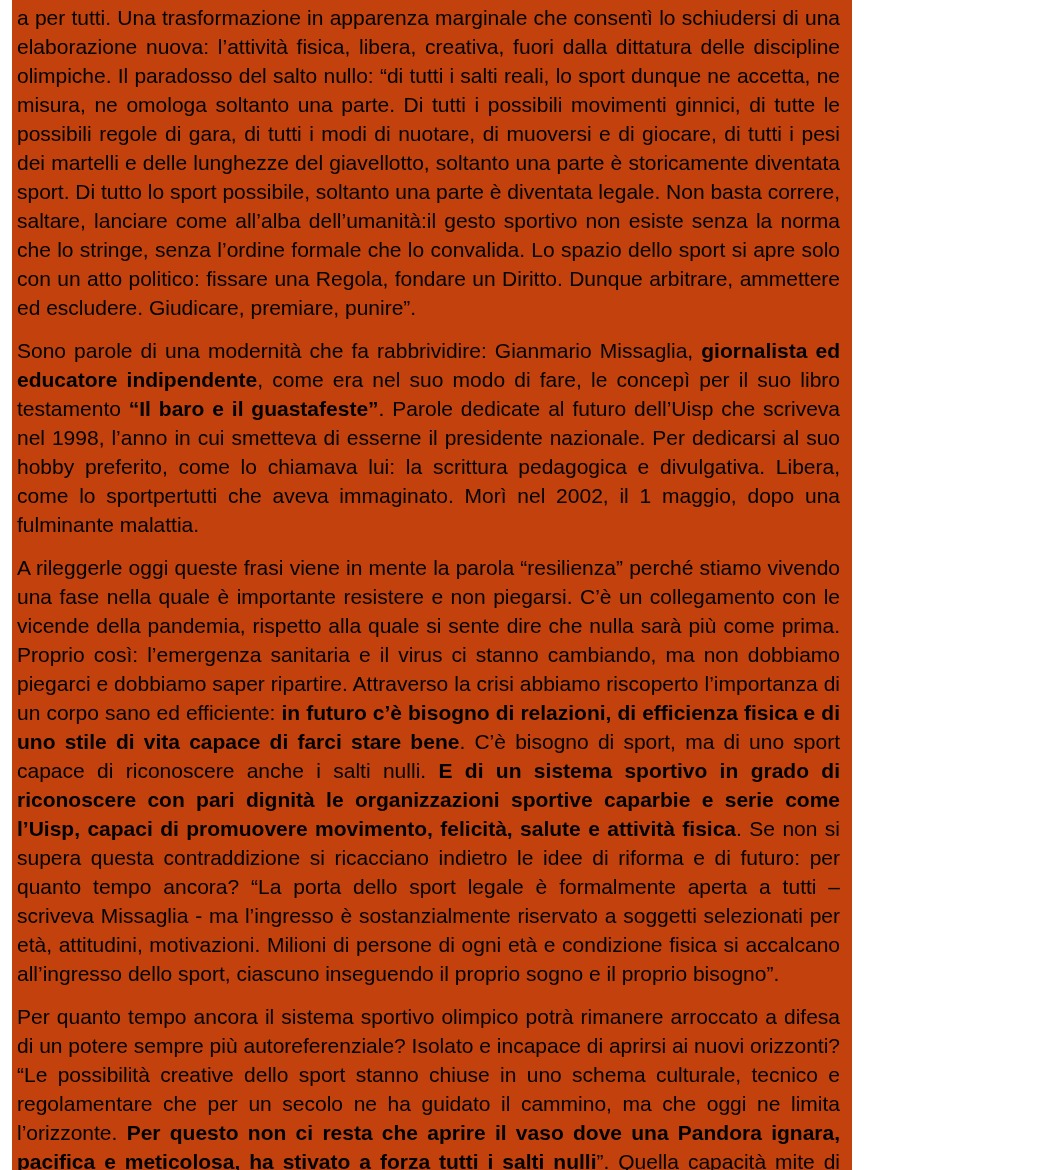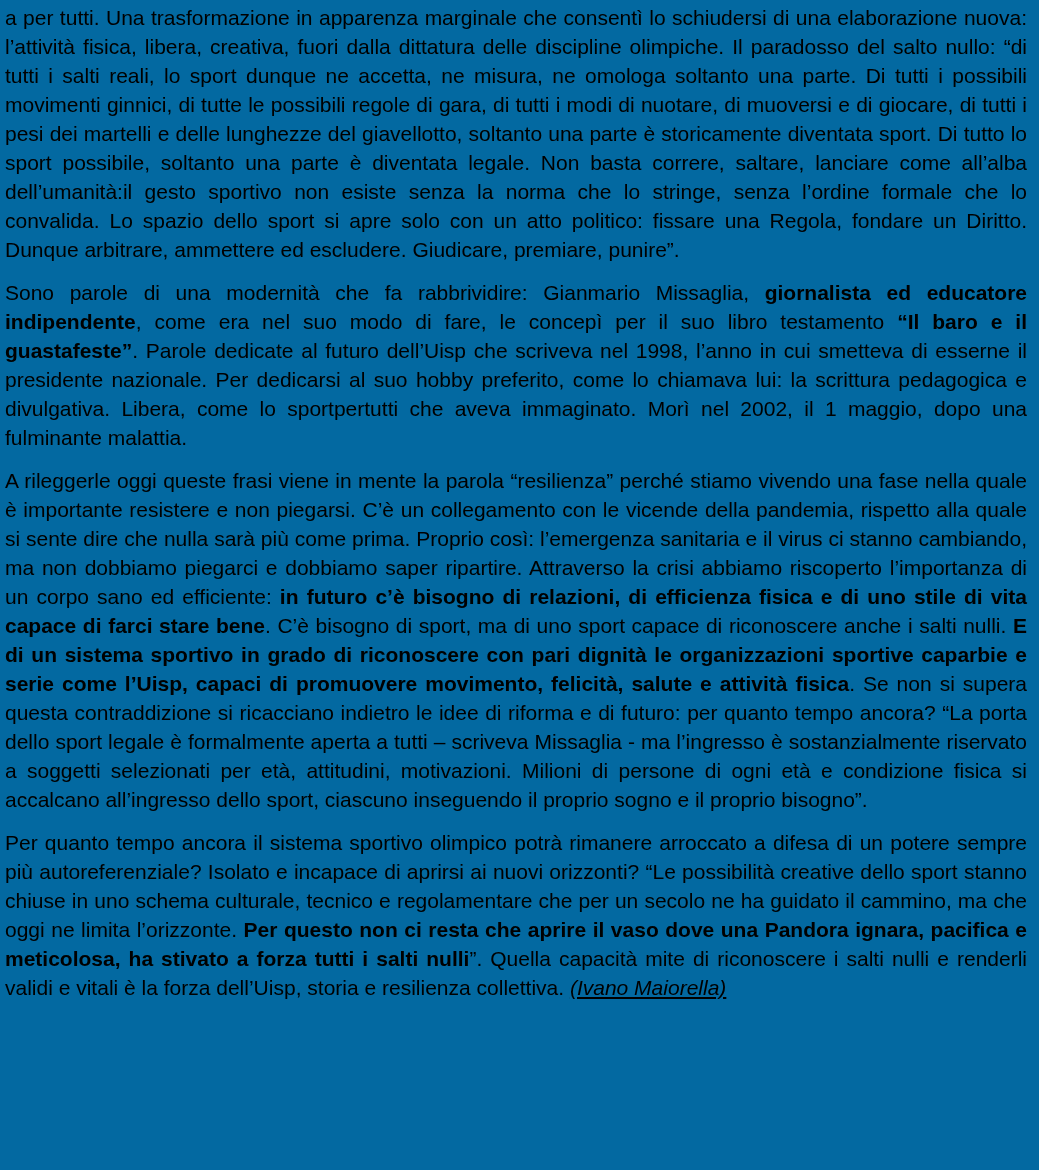--- a/index.html
+++ b/index.html
@@ -2,30 +2,31 @@
 <html><head>
 <meta charset="utf-8">
 <style>
   html, body {
     margin: 0;
     padding: 0;
     background: #ffffff;
   }
   .page {
     position: relative;
-    width: 1039px;
+    width: 840px;
     height: 1170px;
     box-sizing: border-box;
-    background: #0369a1;
+    background: #c2410c;
     padding: 3px 12px 0 5px;
     overflow: hidden;
     font-family: "Liberation Sans", "DejaVu Sans", sans-serif;
     font-size: 21px;
     line-height: 29px;
     color: #000000;
+    margin-left: 12px;
   }
   .para {
     margin: 0 0 14px 0;
     text-align: justify;
     text-justify: inter-word;
   }
   .para span.seg-bold   { font-weight: bold; }
   .para span.seg-italic { font-style: italic; text-decoration: underline; }
   .signature {
     margin: 14px 0 0 0;

